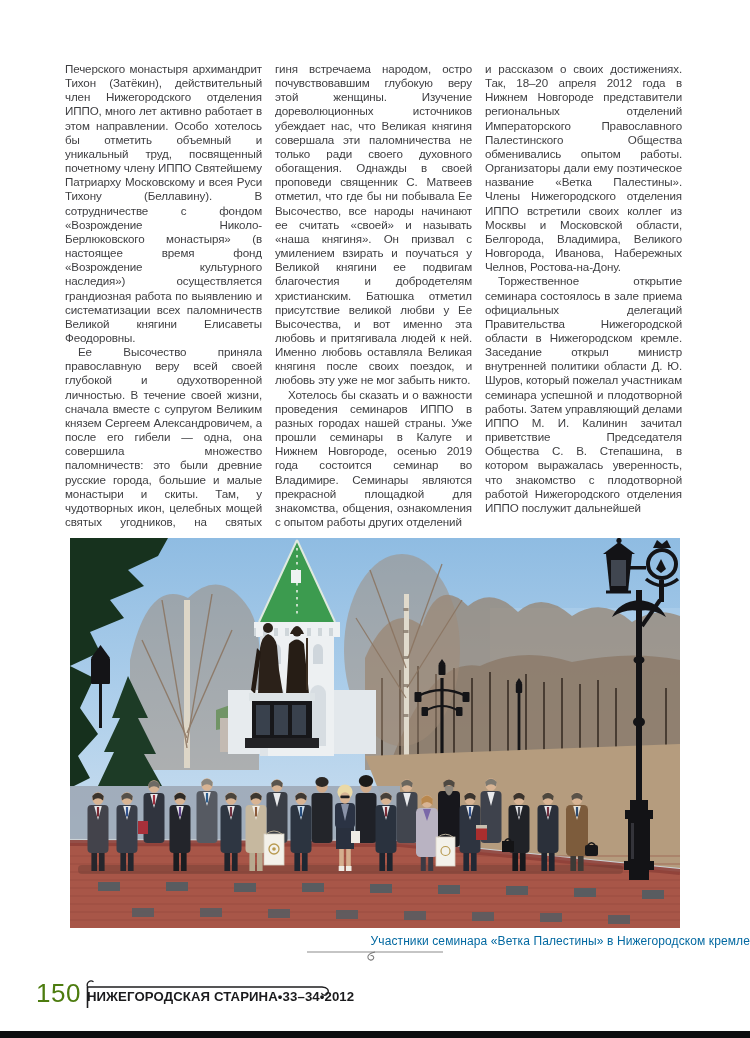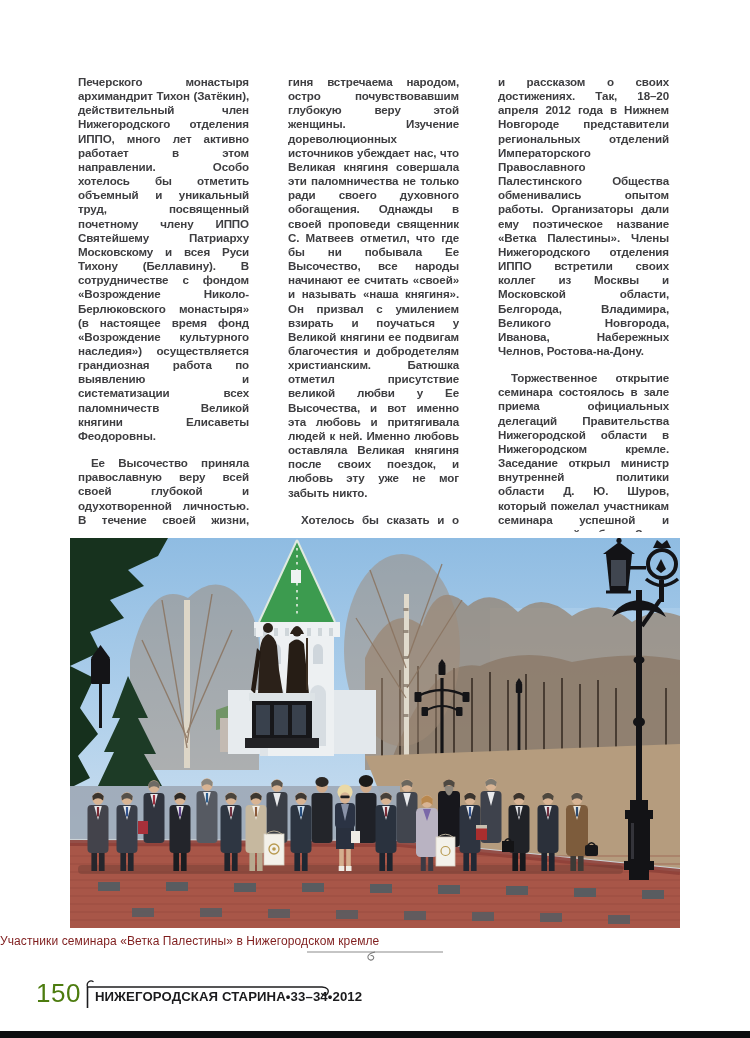--- a/index.html
+++ b/index.html
@@ -3,54 +3,54 @@
 <meta charset="utf-8">
 <style>
   html,body{margin:0;padding:0;background:#e8e8e8;}
   .page{position:relative;width:750px;height:1038px;margin:0 auto;background:#ffffff;
         font-family:"Liberation Sans","DejaVu Sans",sans-serif;overflow:hidden;}
 
   
   .text-columns{position:absolute;left:65px;top:62px;width:618px;display:flex;gap:13px;}
   .col{width:197px;height:470px;overflow:hidden;font-size:11.6px;line-height:14.15px;
        text-align:justify;color:#3e3e41;letter-spacing:-0.12px;}
-  .col p{margin:13px;font-weight:bold;}
+  .col p{margin:0;}
   .col p.indent{text-indent:13px;}
 
   
   .photo-wrap{position:absolute;left:70px;top:538px;width:610px;height:390px;}
   .photo-wrap svg{display:block;}
 
   
-  .caption{position:absolute;left:0;top:934px;width:750px;text-align:left;
-           font-size:12px;color:#7f1d1d;letter-spacing:0.1px;}
+  .caption{position:absolute;left:0;top:934px;width:750px;text-align:right;
+           font-size:12px;color:#0369a1;letter-spacing:0.1px;}
   .cap-divider{position:absolute;left:305px;top:949px;width:140px;height:16px;}
 
   
   .footer{position:absolute;left:36px;top:980px;display:flex;align-items:flex-start;}
   .pagenum{font-size:26px;line-height:26px;font-weight:400;color:#4d7c0f;letter-spacing:0.5px;}
-  .journal-block{position:relative;margin-left:5px;padding:7px 0 0 9px;height:26px;}
+  .journal-block{position:relative;margin-left:5px;padding:7px 0 0 1px;height:26px;}
   .journal-title{font-size:13.2px;font-weight:700;color:#1b1b1d;letter-spacing:0.1px;white-space:nowrap;}
   .footer-rule{position:absolute;left:0;top:0;overflow:visible;}
 
   .bottom-bar{position:absolute;left:0;bottom:0;width:750px;height:7px;background:#0d0d0f;}
 </style>
 </head>
 <body>
 
 <div class="page">
 
   <main class="text-columns">
     <div class="col">
       <p>Печерского монастыря архимандрит Тихон (Затёкин), действительный член Нижегородского отделения ИППО, много лет активно работает в этом направлении. Особо хотелось бы отметить объемный и уникальный труд, посвященный почетному члену ИППО Святейшему Патриарху Московскому и всея Руси Тихону (Беллавину). В сотрудничестве с фондом «Возрождение Николо-Берлюковского монастыря» (в настоящее время фонд «Возрождение культурного наследия») осуществляется грандиозная работа по выявлению и систематизации всех паломничеств Великой княгини Елисаветы Феодоровны.</p>
       <p class="indent">Ее Высочество приняла православную веру всей своей глубокой и одухотворенной личностью. В течение своей жизни, сначала вместе с супругом Великим князем Сергеем Александровичем, а после его гибели — одна, она совершила множество паломничеств: это были древние русские города, большие и малые монастыри и скиты. Там, у чудотворных икон, целебных мощей святых угодников, на святых источниках, она черпала силы для своей титанической деятельности. И везде Великая кня-</p>
     </div>
     <div class="col">
       <p>гиня встречаема народом, остро почувствовавшим глубокую веру этой женщины. Изучение дореволюционных источников убеждает нас, что Великая княгиня совершала эти паломничества не только ради своего духовного обогащения. Однажды в своей проповеди священник С. Матвеев отметил, что где бы ни побывала Ее Высочество, все народы начинают ее считать «своей» и называть «наша княгиня». Он призвал с умилением взирать и поучаться у Великой княгини ее подвигам благочестия и добродетелям христианским. Батюшка отметил присутствие великой любви у Ее Высочества, и вот именно эта любовь и притягивала людей к ней. Именно любовь оставляла Великая княгиня после своих поездок, и любовь эту уже не мог забыть никто.</p>
-      <p class="indent">Хотелось бы сказать и о важности проведения семинаров ИППО в разных городах нашей страны. Уже прошли семинары в Калуге и Нижнем Новгороде, осенью 2015 года состоится семинар во Владимире. Семинары являются прекрасной площадкой для знакомства, общения, ознакомления с опытом работы других отделений</p>
+      <p class="indent">Хотелось бы сказать и о важности проведения семинаров ИППО в разных городах нашей страны. Уже прошли семинары в Калуге и Нижнем Новгороде, осенью 2019 года состоится семинар во Владимире. Семинары являются прекрасной площадкой для знакомства, общения, ознакомления с опытом работы других отделений</p>
     </div>
     <div class="col">
       <p>и рассказом о своих достижениях. Так, 18–20 апреля 2012 года в Нижнем Новгороде представители региональных отделений Императорского Православного Палестинского Общества обменивались опытом работы. Организаторы дали ему поэтическое название «Ветка Палестины». Члены Нижегородского отделения ИППО встретили своих коллег из Москвы и Московской области, Белгорода, Владимира, Великого Новгорода, Иванова, Набережных Челнов, Ростова-на-Дону.</p>
       <p class="indent">Торжественное открытие семинара состоялось в зале приема официальных делегаций Правительства Нижегородской области в Нижегородском кремле. Заседание открыл министр внутренней политики области Д. Ю. Шуров, который пожелал участникам семинара успешной и плодотворной работы. Затем управляющий делами ИППО М. И. Калинин зачитал приветствие Председателя Общества С. В. Степашина, в котором выражалась уверенность, что знакомство с плодотворной работой Нижегородского отделения ИППО послужит дальнейшей</p>
     </div>
   </main>
 
   <figure class="photo-wrap" style="margin:0;">
     <svg width="610" height="390" viewBox="0 0 610 390">
       <defs>

